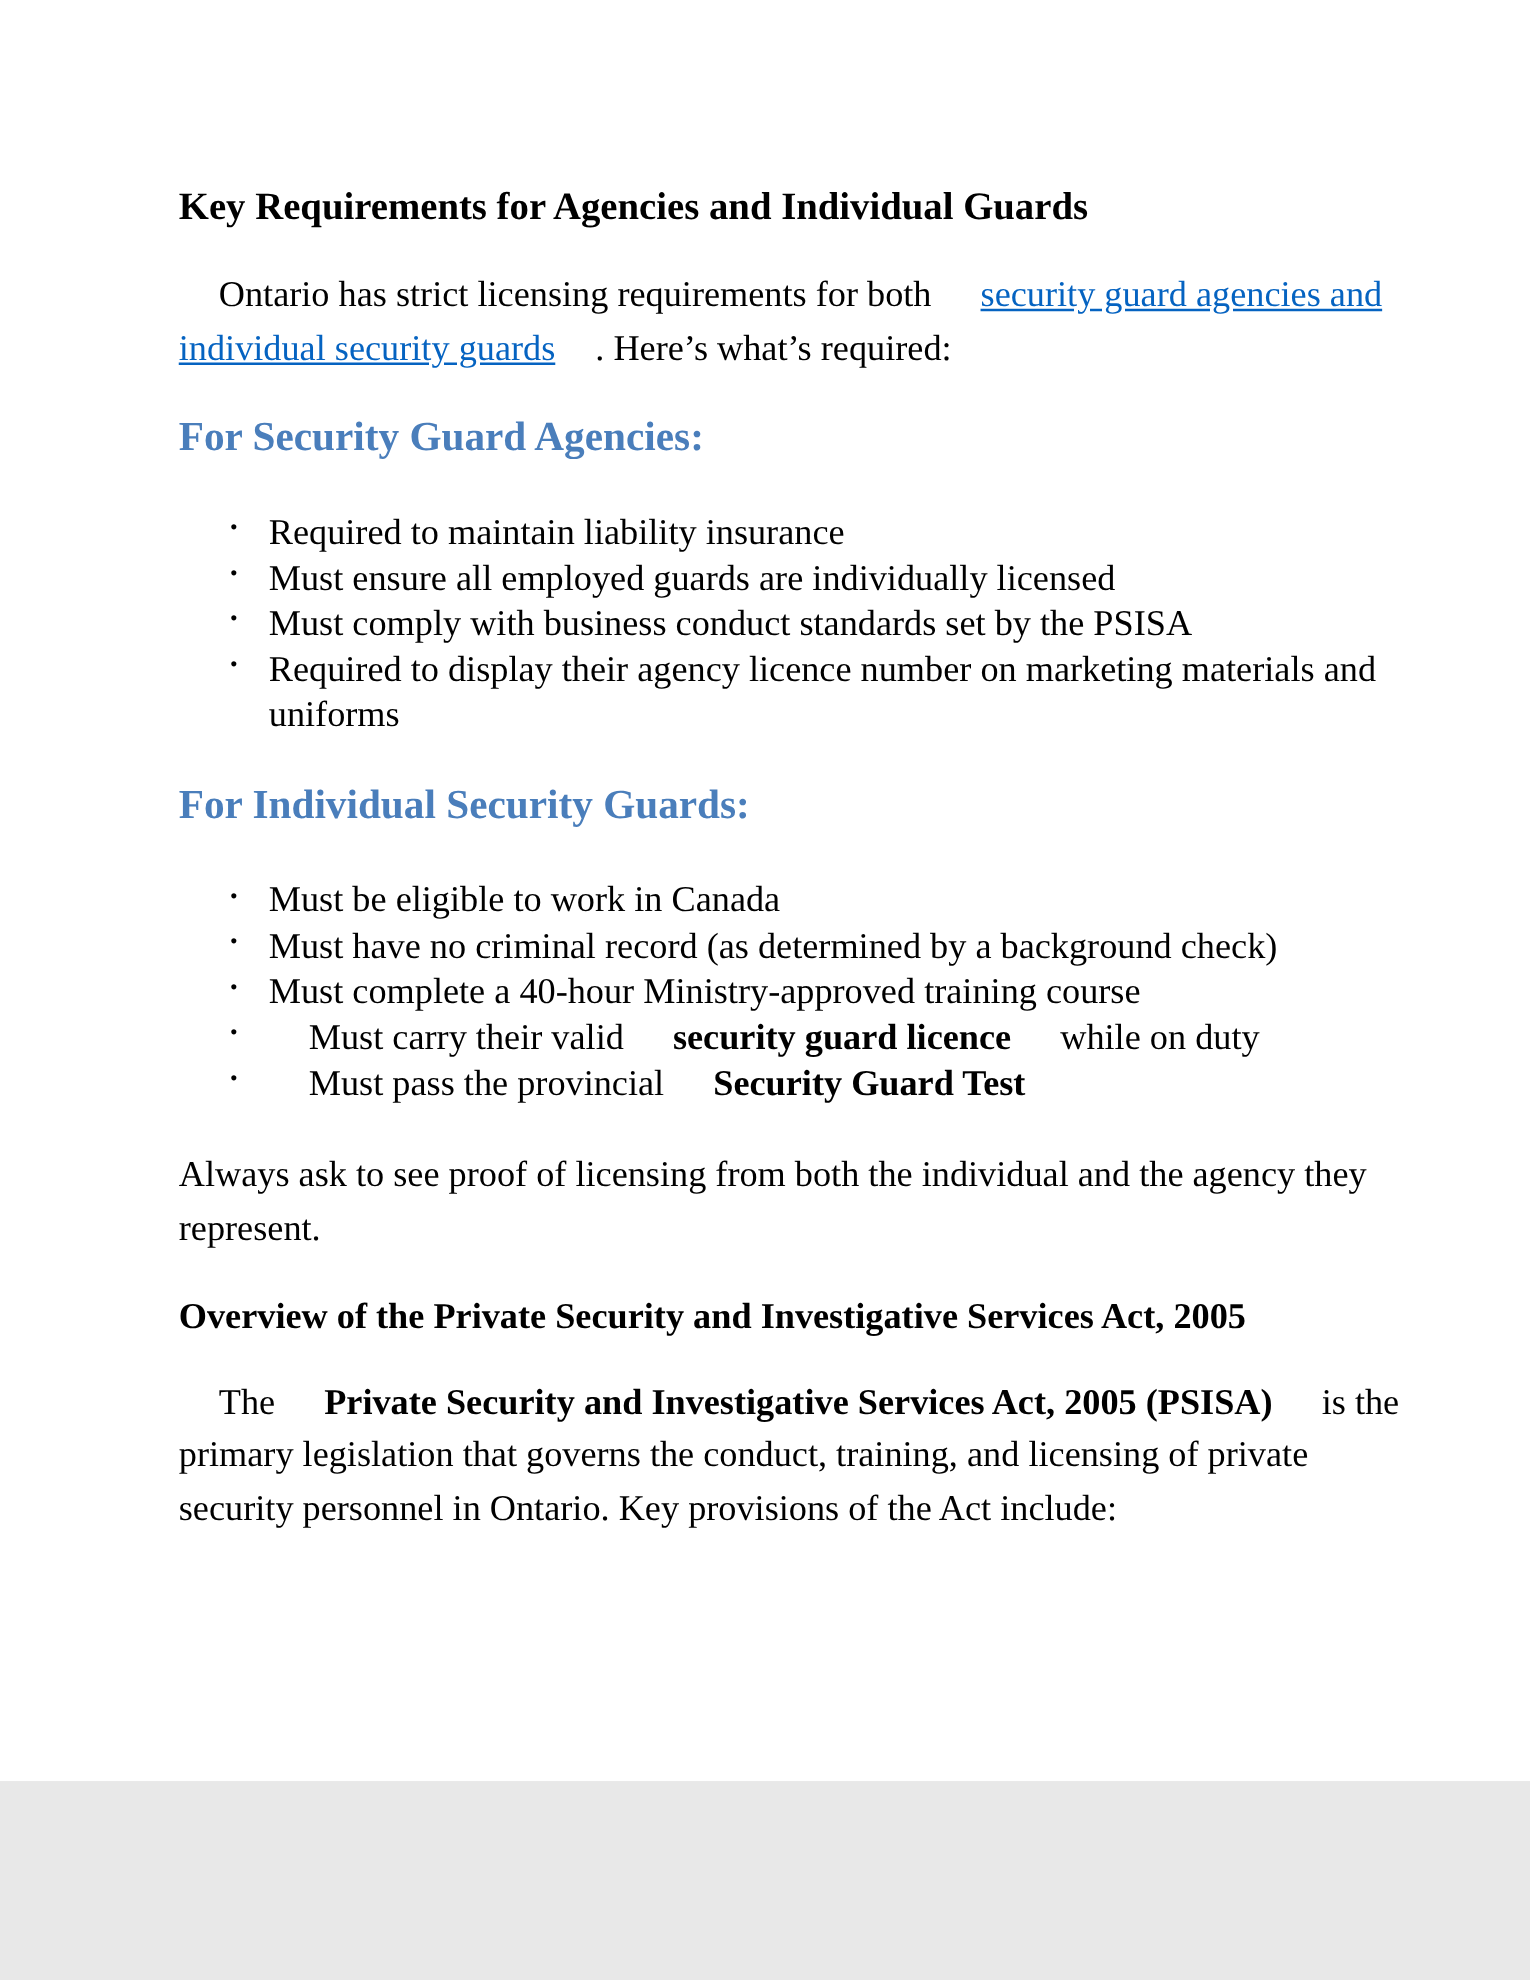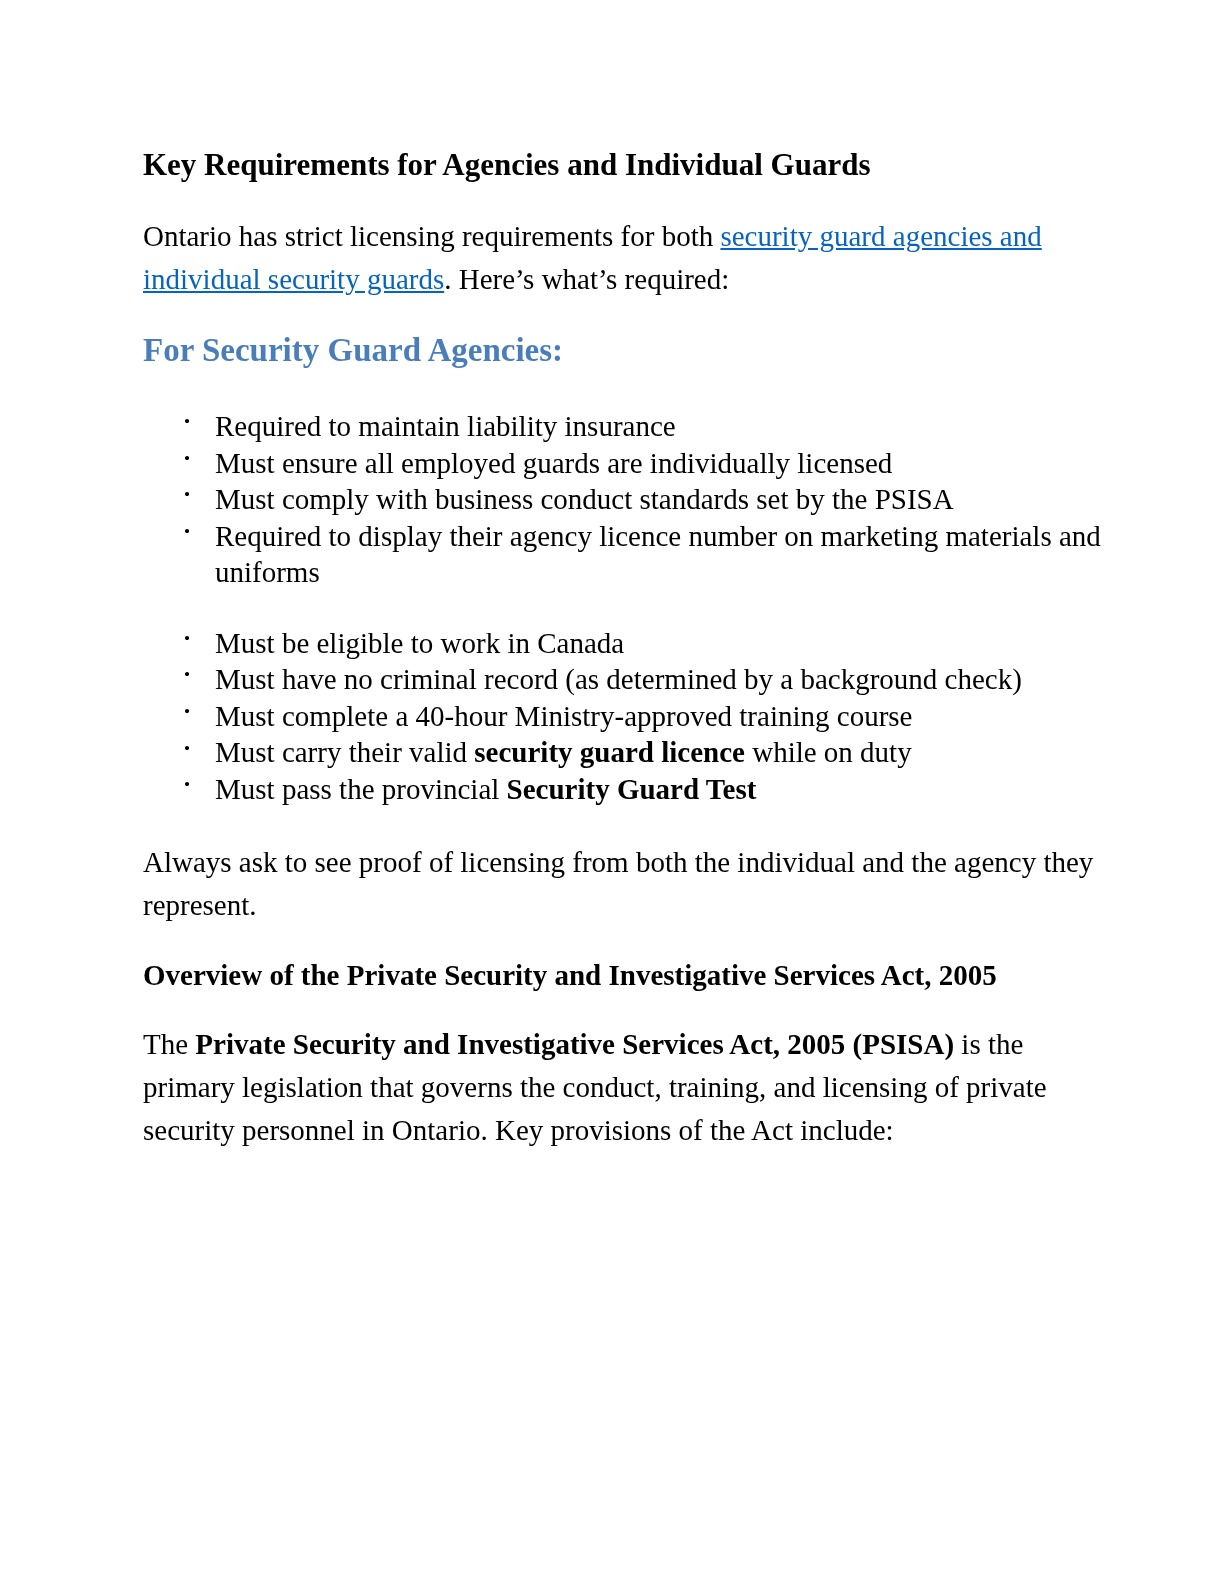--- a/index.html
+++ b/index.html
@@ -1,25 +1,25 @@
 <!DOCTYPE html>
 <html style="--heading-blue: #4a7ebb; --link-blue: #0563c1; --text-color: #000000; --page-bg: #ffffff;"><head>
 <meta charset="utf-8">
 <style>
   :root {
     --heading-blue: #4a7ebb;
     --link-blue: #0563c1;
     --text-color: #000000;
     --page-bg: #ffffff;
   }
-  * { box-sizing: border-box; }
+  * { box-sizing: border-box; margin-left: 32px; }
   html, body { margin: 0; padding: 0; background: #e8e8e8; }
   .page {
     width: 1224px;
-    height: 1584px;
+    height: 1425px;
     margin: 0 auto;
     background: var(--page-bg);
     color: var(--text-color);
     font-family: "Liberation Serif", serif;
     padding: 146px 104px 0 143px;
     overflow: hidden;
   }
   .doc-title {
     font-size: 31px;
     font-weight: bold;
@@ -80,20 +80,21 @@
 
   <h2 class="blue-heading">For Security Guard Agencies:</h2>
 
   <ul class="bullet-list">
     <li>Required to maintain liability insurance</li>
     <li>Must ensure all employed guards are individually licensed</li>
     <li>Must comply with business conduct standards set by the PSISA</li>
     <li>Required to display their agency licence number on marketing materials and uniforms</li>
   </ul>
 
+  <h2 class="blue-heading">For Individual Security Guards:</h2>
 
   <ul class="bullet-list">
     <li>Must be eligible to work in Canada</li>
     <li>Must have no criminal record (as determined by a background check)</li>
     <li>Must complete a 40-hour Ministry-approved training course</li>
     <li><span>Must carry their valid </span><strong>security guard licence</strong><span> while on duty</span></li>
     <li><span>Must pass the provincial </span><strong>Security Guard Test</strong></li>
   </ul>
 
   <p class="para">Always ask to see proof of licensing from both the individual and the agency they represent.</p>

